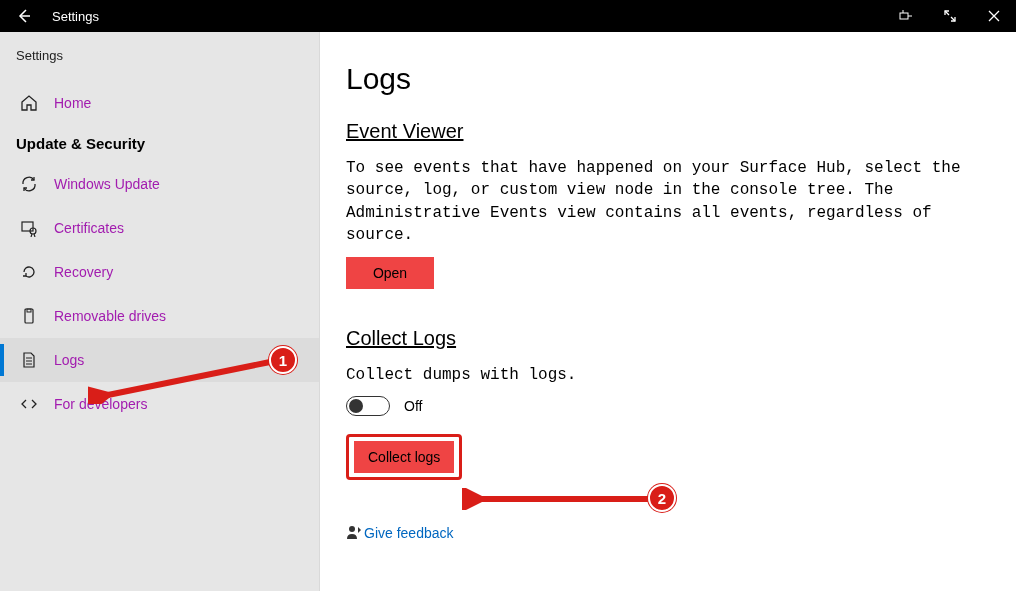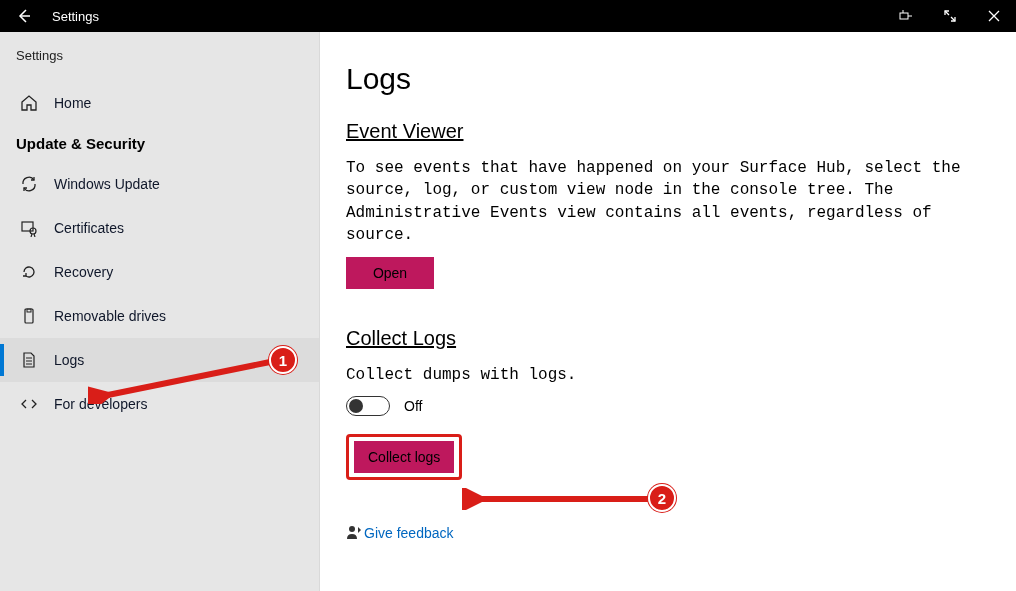--- a/index.html
+++ b/index.html
@@ -37,42 +37,42 @@
   .sidebar .home-row { padding-top: 16px; }
   .sidebar .section-title { padding: 18px 16px 10px 16px; font-size: 15px; font-weight: 600; }
   .nav-item {
     display: flex;
     align-items: center;
     height: 44px;
     padding: 0 16px 0 20px;
     cursor: pointer;
     gap: 16px;
     position: relative;
-    color: #0f172a;
+    color: #a21caf;
   }
   .nav-item.active::before {
     content: "";
     position: absolute;
     left: 0; top: 6px; bottom: 6px;
     width: 4px;
     background: #0078d4;
   }
   .nav-item.active { background: #dcdcdc; }
   .nav-item .icon { width: 18px; height: 18px; display:flex; align-items:center; justify-content:center; flex-shrink: 0; color:#222; }
   .main {
     flex: 1;
     background: #fff;
     padding: 30px 20px 0 26px;
     overflow-y: auto;
   }
   .main h1 { font-size: 30px; font-weight: 400; margin-bottom: 24px; }
   .main h2 { font-size: 20px; font-weight: 400; margin-bottom: 14px; text-decoration: underline; }
   .main p { font-size: 16px; line-height: 1.4; margin-bottom: 10px; max-width: 660px; font-family: Liberation Mono, monospace; }
   .btn {
-    background: #be185d;
+    background: #ef4444;
     border: none;
     height: 32px;
     min-width: 88px;
     padding: 0 14px;
     font-size: 14px;
     cursor: pointer;
   }
   .block-gap { height: 38px; }
   .toggle-row { display:flex; align-items:center; gap: 14px; margin: 6px 0 14px 0; }
   .toggle {

